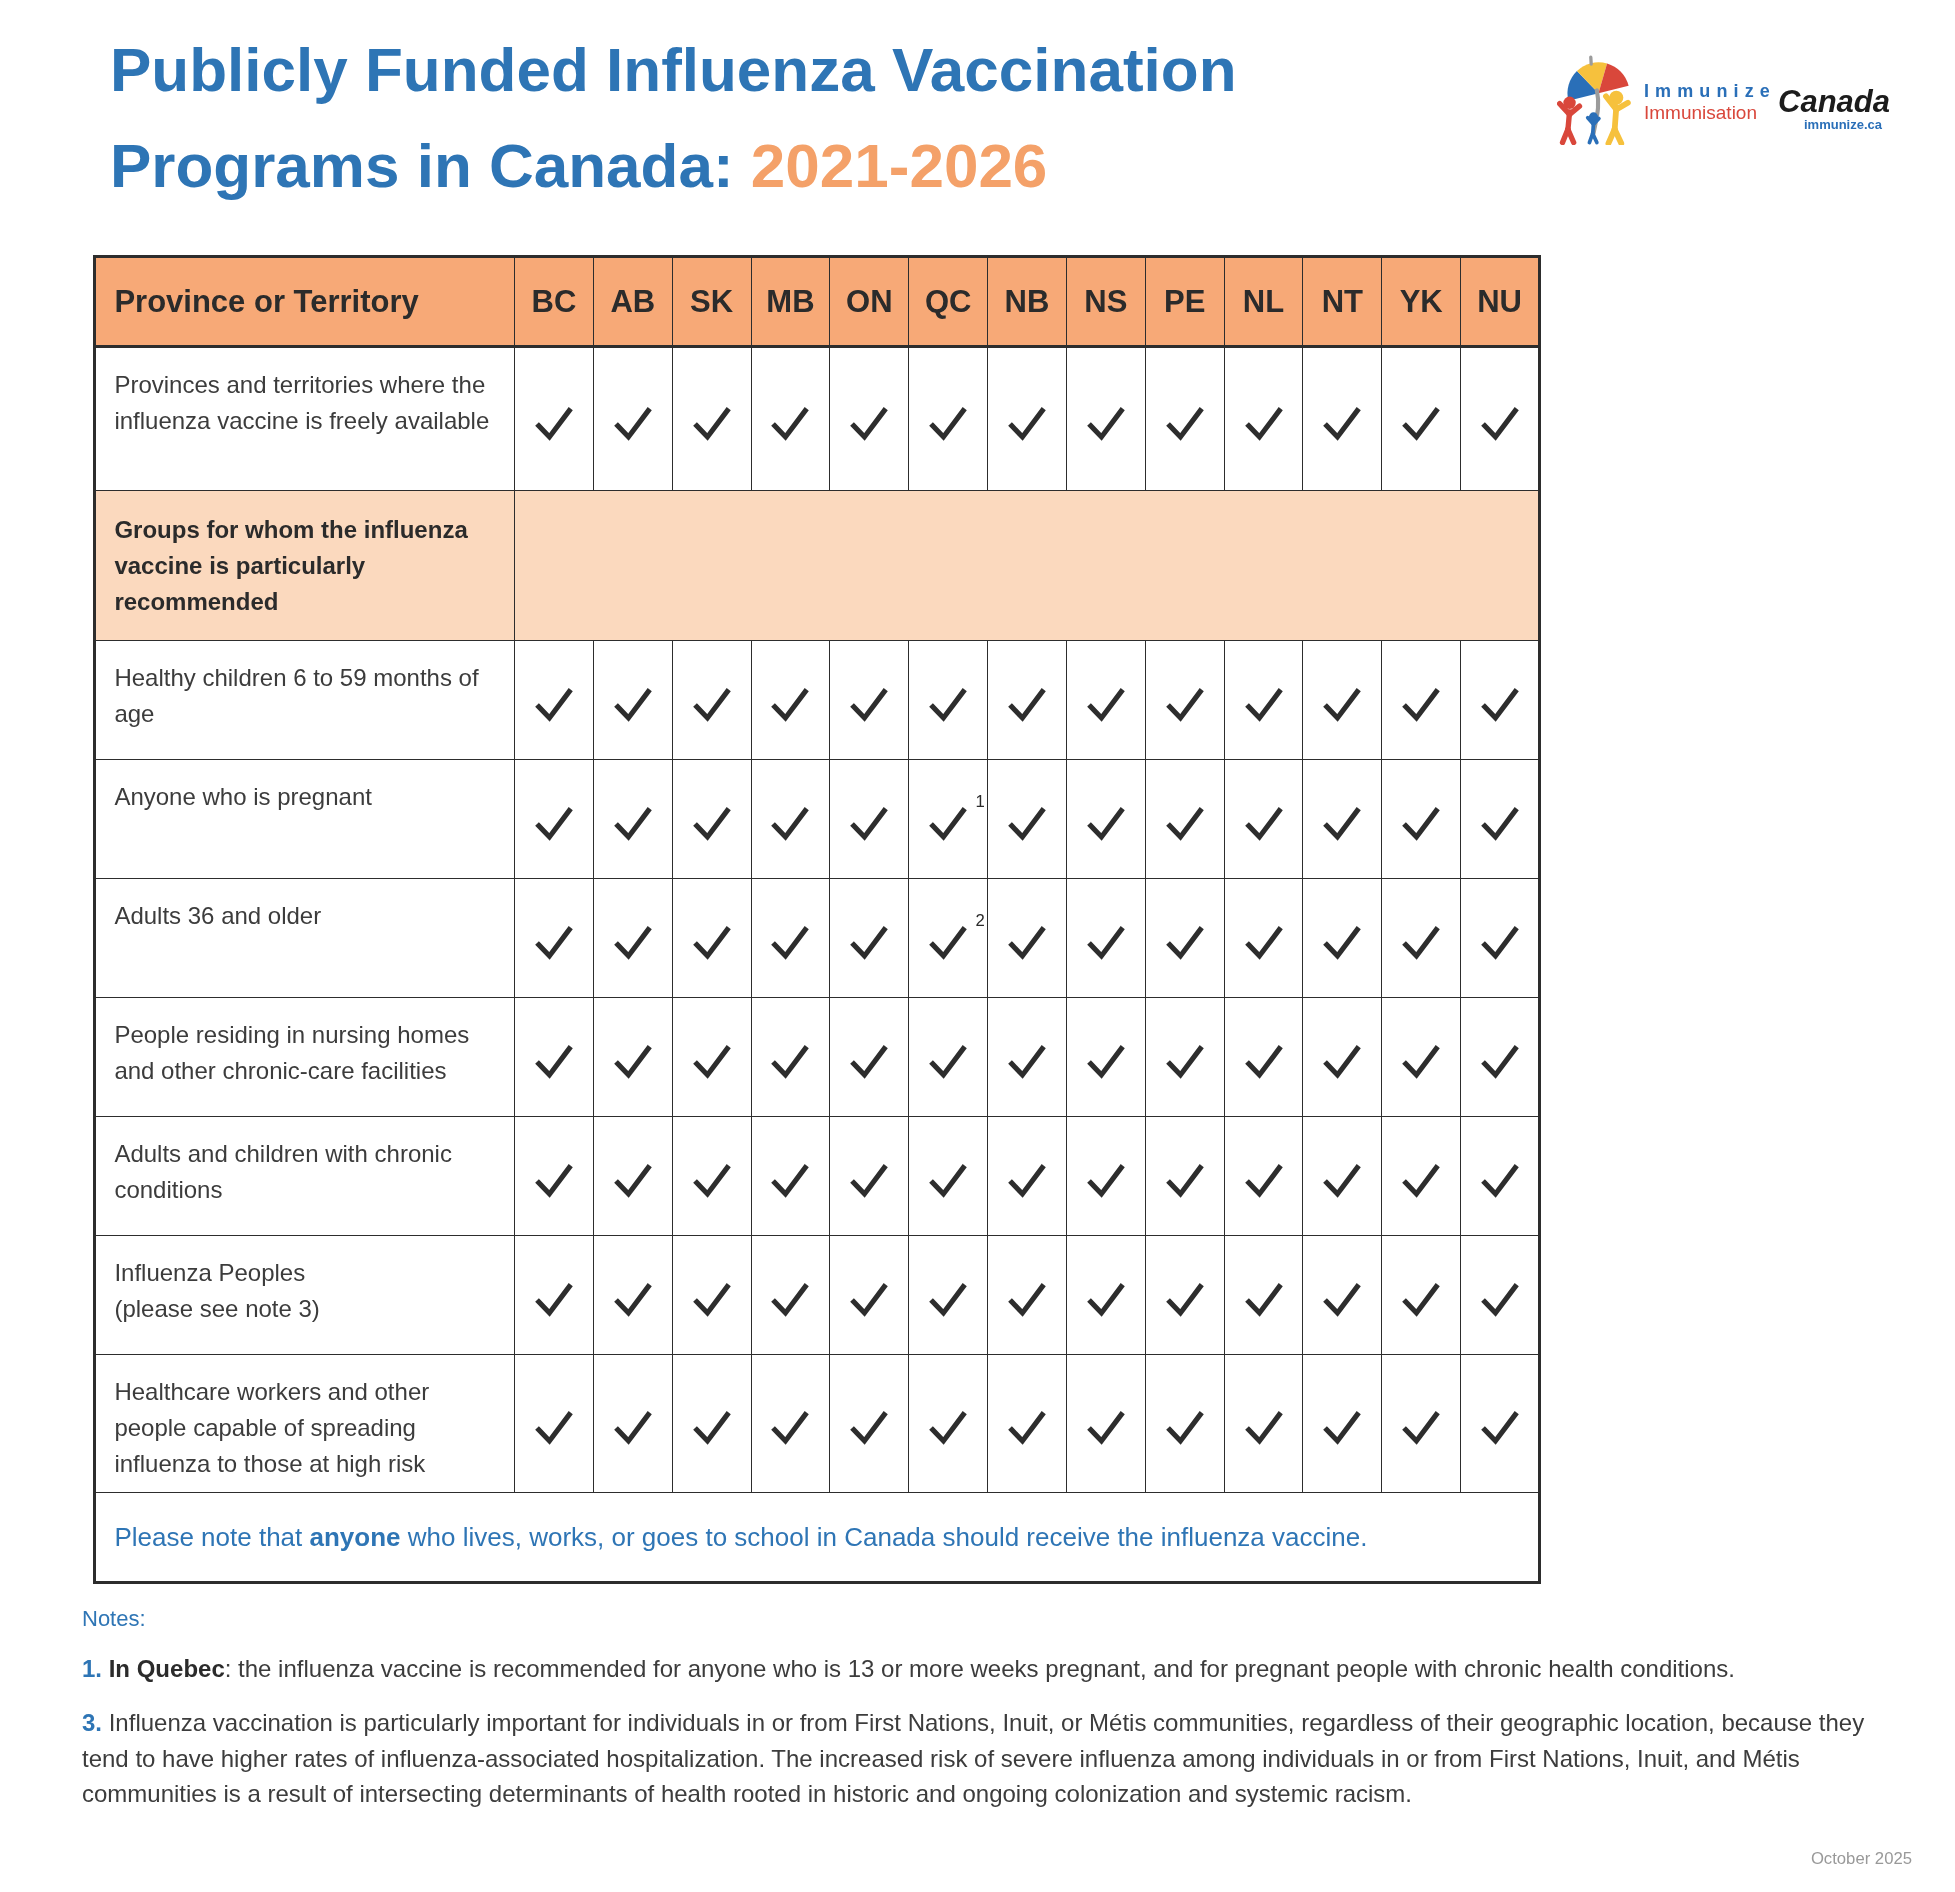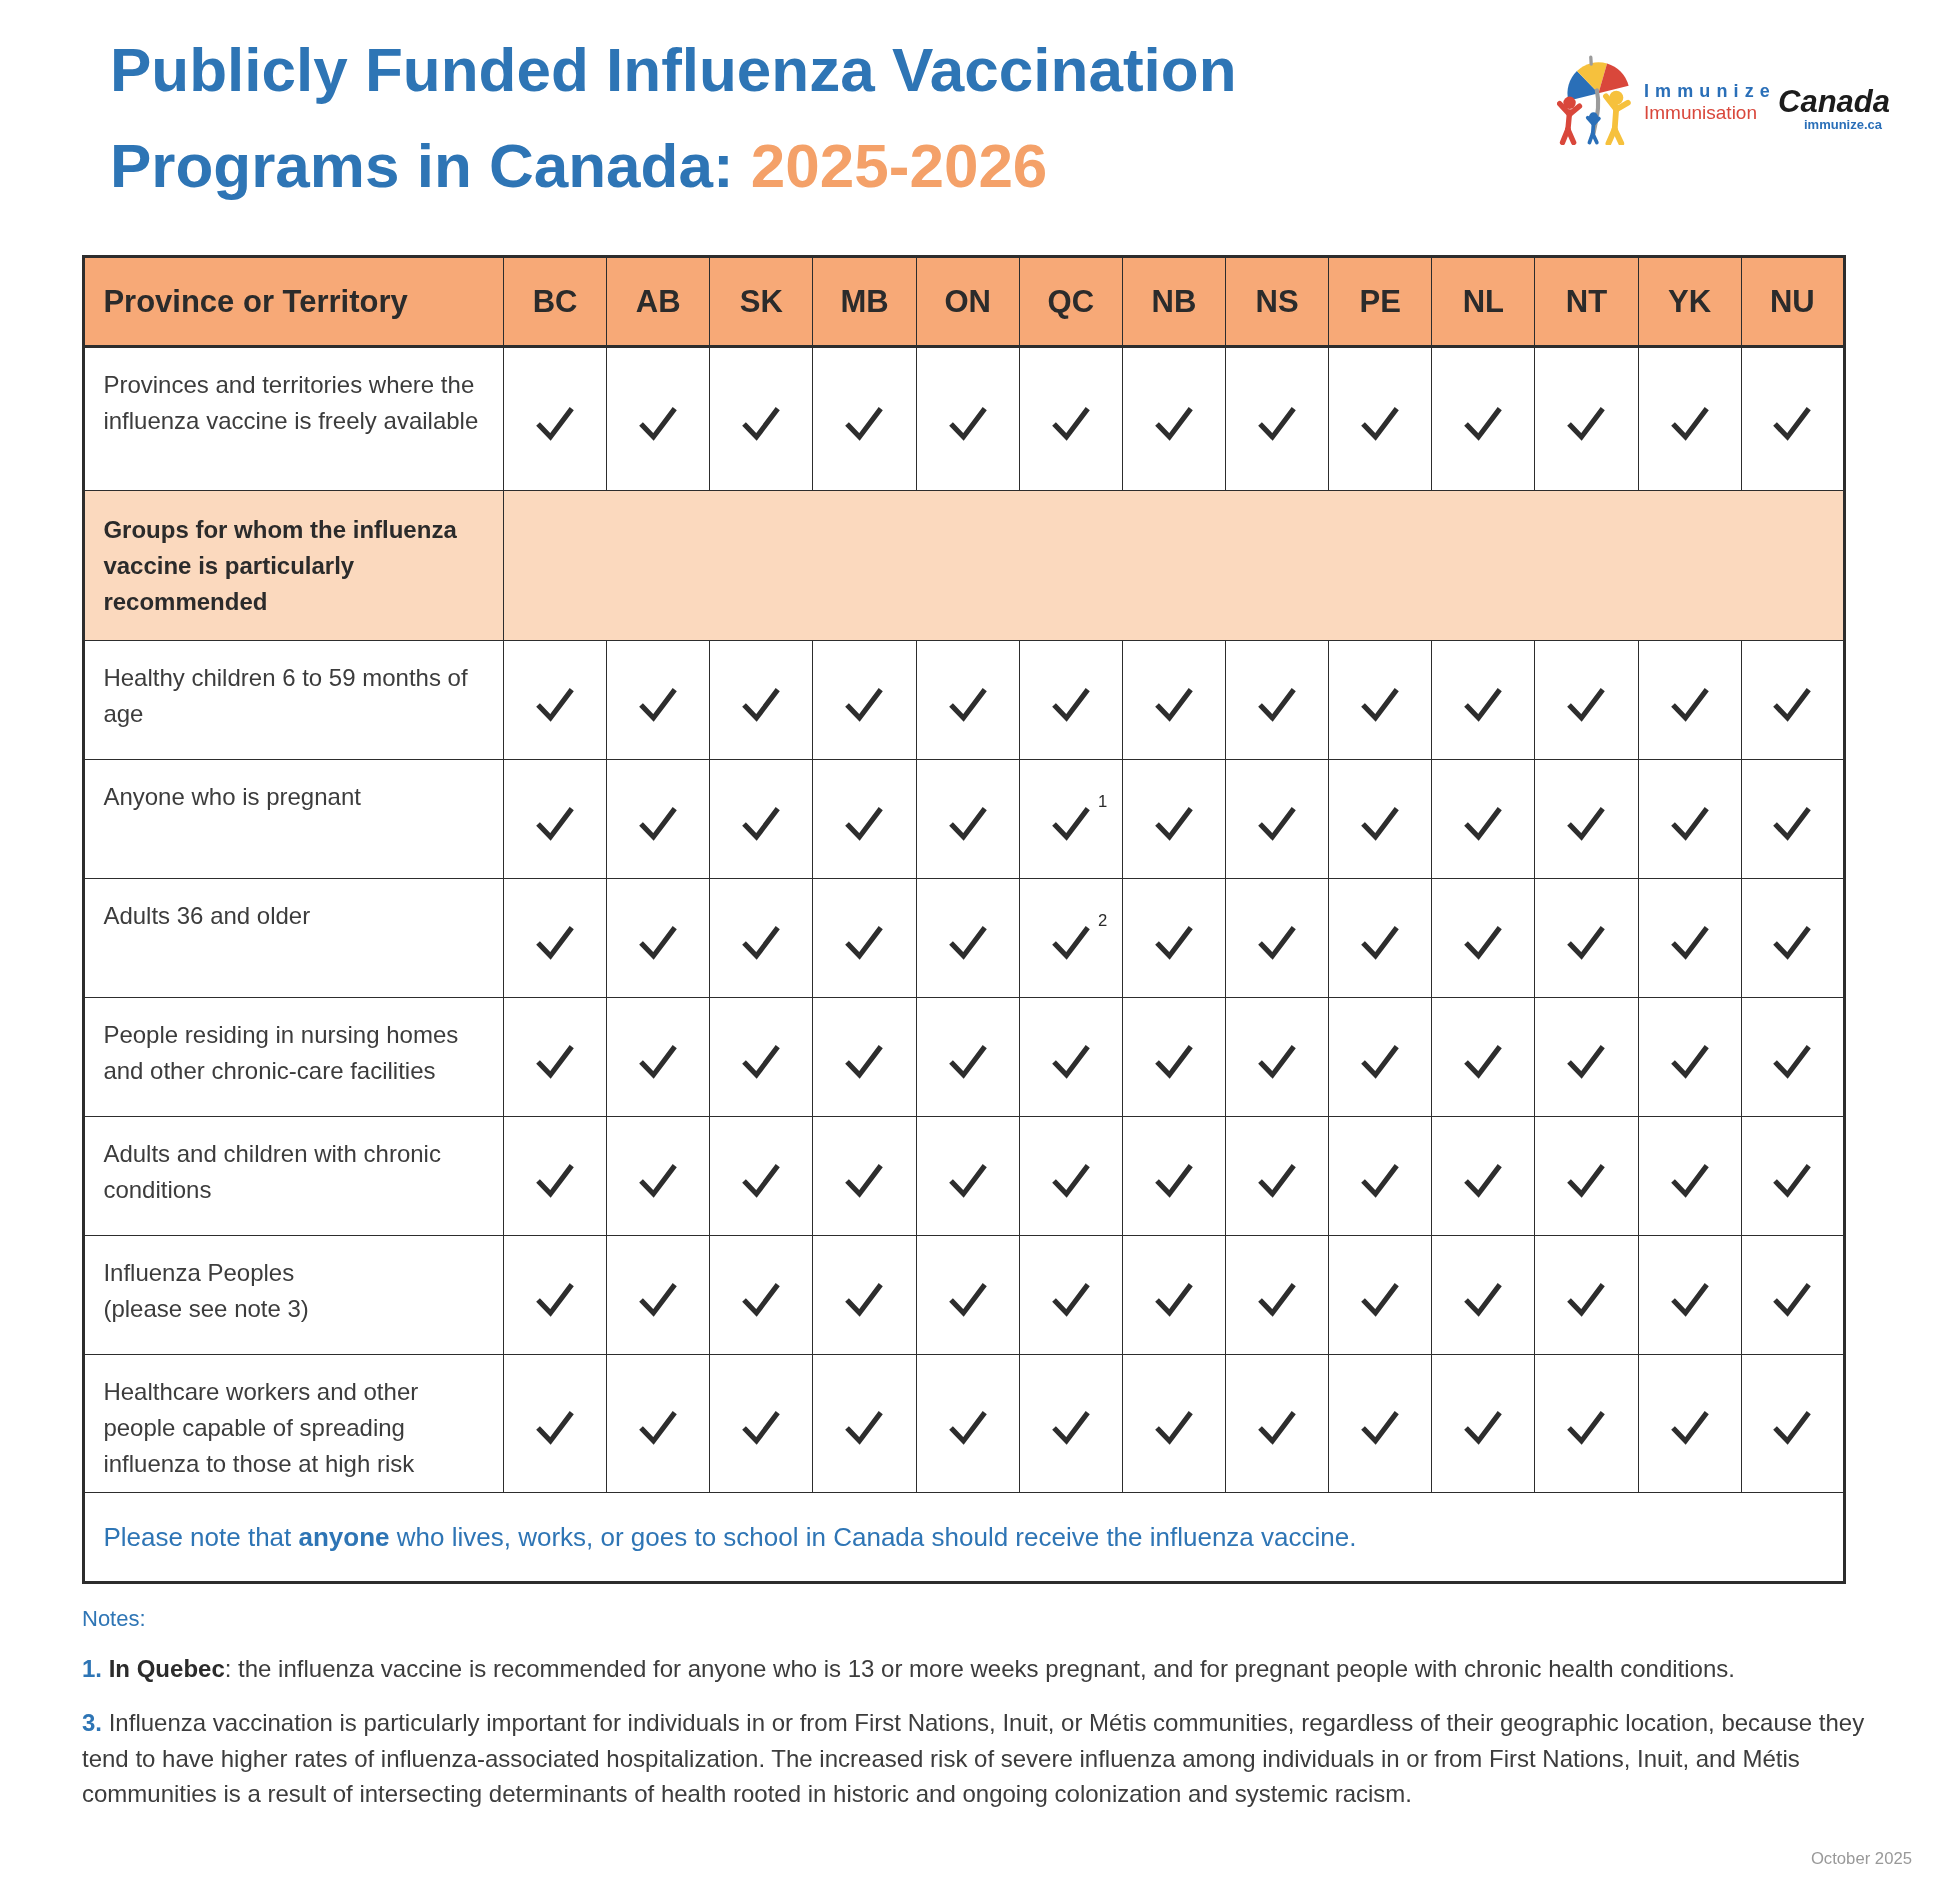--- a/index.html
+++ b/index.html
@@ -26,21 +26,21 @@
   .title .orange{color:var(--accent-orange);}
   
   .logo{position:absolute;top:54px;left:1557px;width:330px;height:100px;}
   .logo svg.mark{position:absolute;left:0;top:0;width:83px;height:91px;}
   .logo-en{position:absolute;left:87px;top:27px;font-size:18px;font-weight:bold;color:#2A6FB8;letter-spacing:0.34em;white-space:nowrap;}
   .logo-fr{position:absolute;left:87px;top:48px;font-size:19px;font-weight:normal;color:#D9473B;white-space:nowrap;}
   .logo-canada{position:absolute;left:221px;top:30px;font-size:31px;font-style:italic;font-weight:600;color:#1c1c1c;white-space:nowrap;}
   .logo-url{position:absolute;left:247px;top:63px;font-size:13px;font-weight:bold;color:#2A6FB8;white-space:nowrap;}
   
   table#vax-table{
-    position:absolute;top:255px;left:82px;width:1764px;
+    position:absolute;top:255px;left:93px;width:1448px;
     border-collapse:collapse;table-layout:fixed;
     border:3.3px solid var(--line);
   }
   #vax-table th,#vax-table td{border:1.7px solid var(--line);}
   #vax-table thead tr{height:90px;}
   #vax-table thead th{
     border-bottom-width:3.3px;background:var(--header-bg);
     font-size:31px;font-weight:bold;color:#2b2b2b;vertical-align:middle;
   }
   #vax-table th.label-col{text-align:left;padding-left:18.4px;}
@@ -81,21 +81,21 @@
   .notes strong{color:#2b2b2b;}
   
   .date{position:absolute;top:1849px;right:43px;font-size:16.7px;color:var(--date-gray);}
 </style>
 </head>
 <body>
 
 <div class="title">
   <span>Publicly Funded Influenza Vaccination</span><br>
   <span>Programs in Canada:</span>
-  <span class="orange">2025-2026</span>
+  <span class="orange">2021-2026</span>
 </div>
 
 <div class="logo">
   <svg class="mark" viewBox="0 0 200 220" aria-hidden="true">
     <g transform="rotate(-14 100 95)">
       <path d="M100 95 L25 95 A75 75 0 0 1 62.5 30 Z" fill="#2A6FB8"></path>
       <path d="M100 95 L62.5 30 A75 75 0 0 1 137.5 30 Z" fill="#F6C13D"></path>
       <path d="M100 95 L137.5 30 A75 75 0 0 1 175 95 Z" fill="#D9473B"></path>
       <path d="M100 22 L103 6" stroke="#9B9B9B" stroke-width="8" stroke-linecap="round" fill="none"></path>
     </g>

